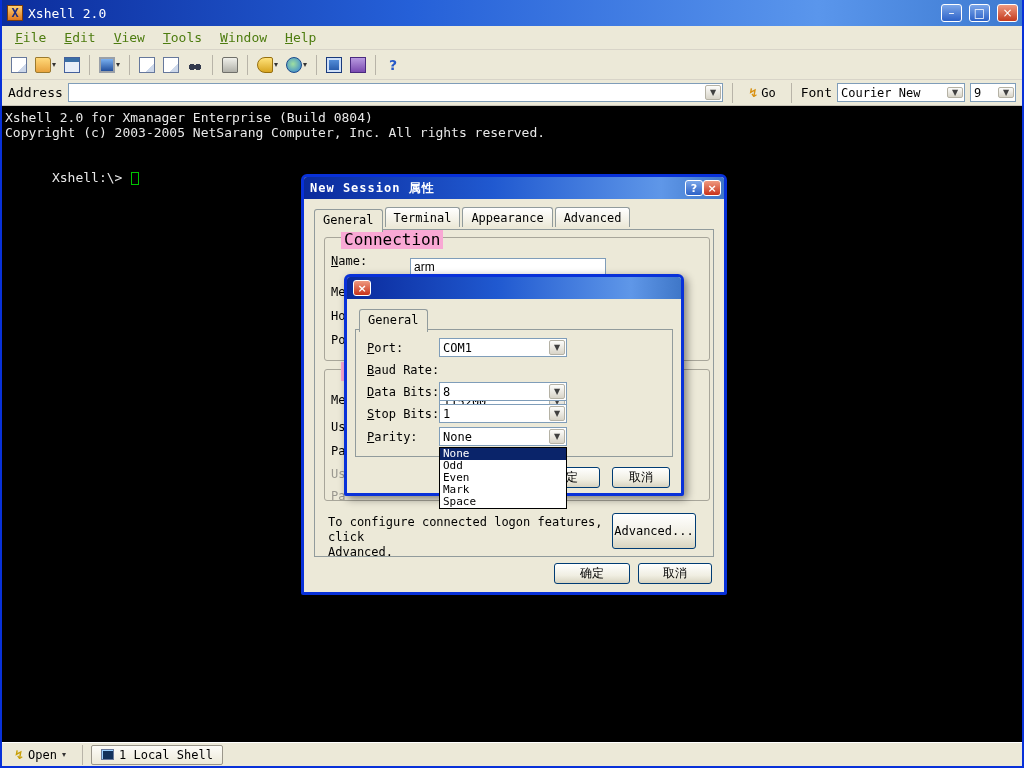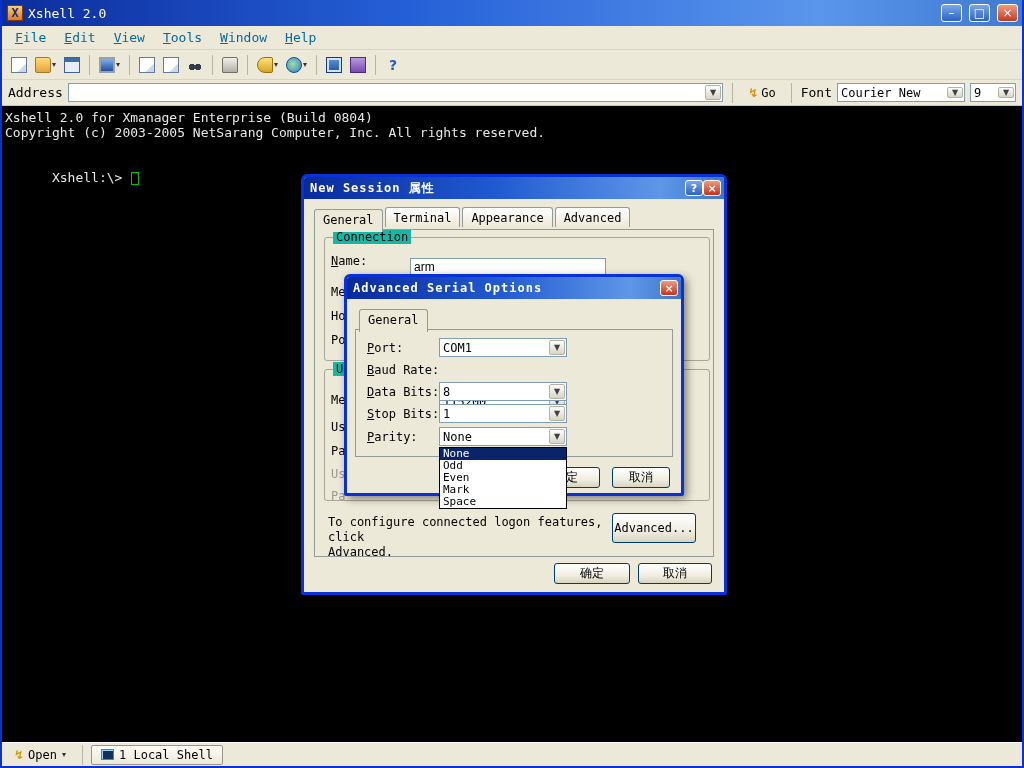--- a/index.html
+++ b/index.html
@@ -15,21 +15,21 @@
   .app-icon { width:16px; height:16px; background:linear-gradient(#ffd070,#e07820); border:1px solid #7a3c0c;
               color:#1a2a80; font-weight:bold; font-size:12px; text-align:center; line-height:14px; }
   .title-text { font-weight:normal; flex:1; }
   .cap-btn { width:21px; height:18px; margin-left:2px; display:inline-flex; align-items:center; justify-content:center;
              border:1px solid #fff; border-radius:3px; background:linear-gradient(#7ba6e8,#2d62c8);
              color:#fff; font-size:12px; cursor:default; }
   .cap-btn.close { background:linear-gradient(#ef9a80,#c43b1f); }
 
   
   .menubar { flex:0 0 24px; display:flex; align-items:center; padding-left:4px; border-bottom:1px solid #d8d4c8; background:#ece9d8; }
-  .menu-item { padding:3px 9px; color:#0369a1; }
+  .menu-item { padding:3px 9px; color:#4d7c0f; }
   .mn::first-letter { text-decoration:underline; }
 
   .toolbar { flex:0 0 30px; display:flex; align-items:center; gap:2px; padding:0 6px; border-bottom:1px solid #d8d4c8; }
   .tbtn { height:24px; display:inline-flex; align-items:center; padding:0 3px; }
   .vsep { width:1px; height:20px; background:#b8b4a8; margin:0 4px; display:inline-block; }
   .ic { width:16px; height:16px; display:inline-block; }
   .ic.page   { background:linear-gradient(135deg,#ffffff 70%,#cdd8ea 70%); border:1px solid #66789c; }
   .ic.folder { background:linear-gradient(#ffd97a,#e8a33d); border:1px solid #9c7a2e; border-radius:1px 3px 2px 2px; }
   .ic.winic  { background:#e8eef8; border:1px solid #44609c; box-shadow:inset 0 4px 0 #3a6ea5; }
   .ic.monitor{ background:linear-gradient(#7ab0f0,#234f9c); border:2px solid #9aa0a8; }
@@ -83,21 +83,21 @@
              border:1px solid #fff; border-radius:3px; background:linear-gradient(#7ba6e8,#2d62c8); color:#fff; font-size:11px; }
   .dlg-btn.red { background:linear-gradient(#ef9a80,#c8321a); }
 
   .tab { display:inline-block; padding:3px 8px 2px; margin-right:2px; font-size:12px;
          border:1px solid #919b9c; border-bottom:none; border-radius:3px 3px 0 0;
          background:linear-gradient(#ffffff,#ece9d8); position:relative; }
   .tab.active { padding-bottom:5px; top:2px; background:#ece9d8; z-index:2; }
   .tabpage { position:absolute; border:1px solid #919b9c; background:#ece9d8; }
 
   .gb { position:absolute; border:1px solid #a8a69a; border-radius:3px; }
-  .gb-label { position:absolute; top:-8px; left:8px; background:#14b8a6; padding:0 3px; font-size:12px; }
+  .gb-label { position:absolute; top:-8px; left:16px; background:#f9a8d4; padding:0 3px; font-size:16px; }
 
   .field { background:#fff; border:1px solid #7f9db9; height:18px; font-size:12px; padding:1px 3px; }
   .combo { position:relative; background:#fff; border:1px solid #7f9db9; height:19px; display:flex; align-items:center; padding-left:3px; font-size:12px; }
   .combo .combo-arrow { position:absolute; right:0; top:0; bottom:0; margin:1px; }
 
   .btn { border:1px solid #003c74; border-radius:3px; text-align:center; font-size:12px;
          background:linear-gradient(#ffffff,#f0eee2 60%,#d8d4c0); display:inline-flex; align-items:center; justify-content:center; }
 
   .ddlist { position:absolute; background:#fff; border:1px solid #000; z-index:40; font-size:11px; }
   .dditem { padding:0 3px; line-height:12px; white-space:nowrap; }
@@ -254,29 +254,28 @@
       <span class="abs" style="left:6px; top:50px;">Us</span>
       <span class="abs" style="left:6px; top:74px;">Pa</span>
       <span class="abs dim" style="left:6px; top:97px;">Us</span>
       <span class="abs dim" style="left:6px; top:119px;">Pa</span>
     </div>
 
     <div class="abs info-text" style="left:24px; top:338px; width:280px;">
       <div>To configure connected logon features, click</div>
       <div>Advanced.</div>
     </div>
-    <span class="btn abs mn" style="left:308px; top:336px; width:84px; height:30px;">Advanced...</span>
+    <span class="btn abs mn" style="left:308px; top:336px; width:84px; height:36px;">Advanced...</span>
 
     <span class="btn abs" style="right:94px; bottom:8px; width:76px; height:21px;">确定</span>
     <span class="btn abs" style="right:12px; bottom:8px; width:74px; height:21px;">取消</span>
   </div>
 
   <div class="dialog" style="left:342px; top:274px; width:340px; height:222px; z-index:60;">
     <div class="dlg-title">
-      <span class="t">Advanced Serial Options</span>
       <span class="dlg-btn red glyph">×</span>
     </div>
 
     <div class="abs" style="left:12px; top:30px; z-index:3;">
       <span class="tab active">General</span>
     </div>
     <div class="tabpage" style="left:8px; top:52px; width:318px; height:128px;"></div>
 
     <span class="abs mn" style="left:20px; top:64px;">Port:</span>
     <div class="combo abs" style="left:92px; top:61px; width:128px;">

